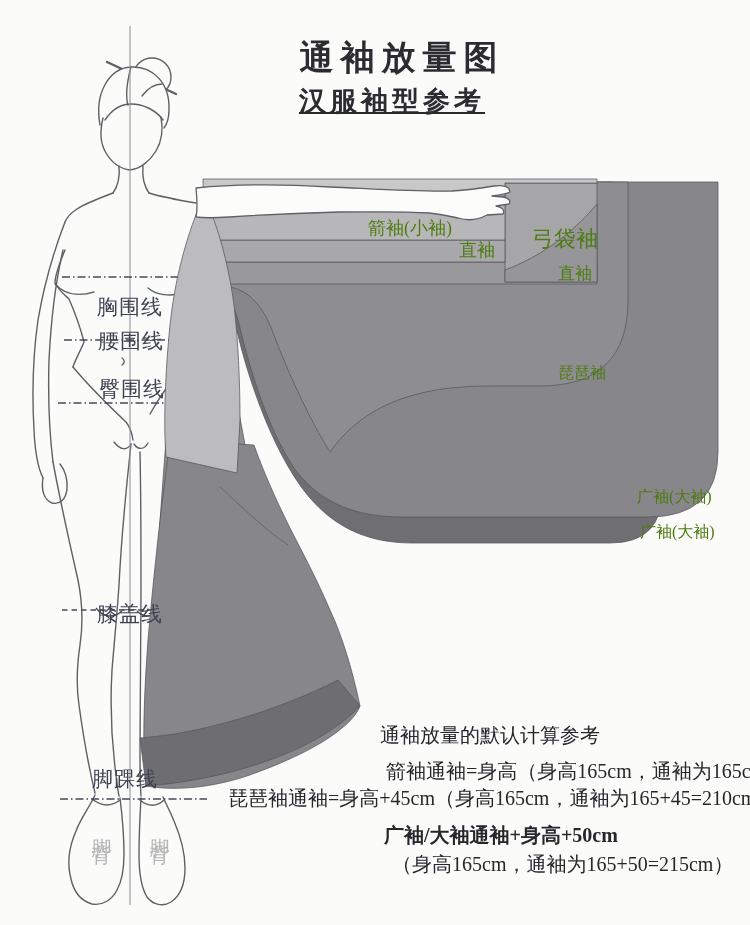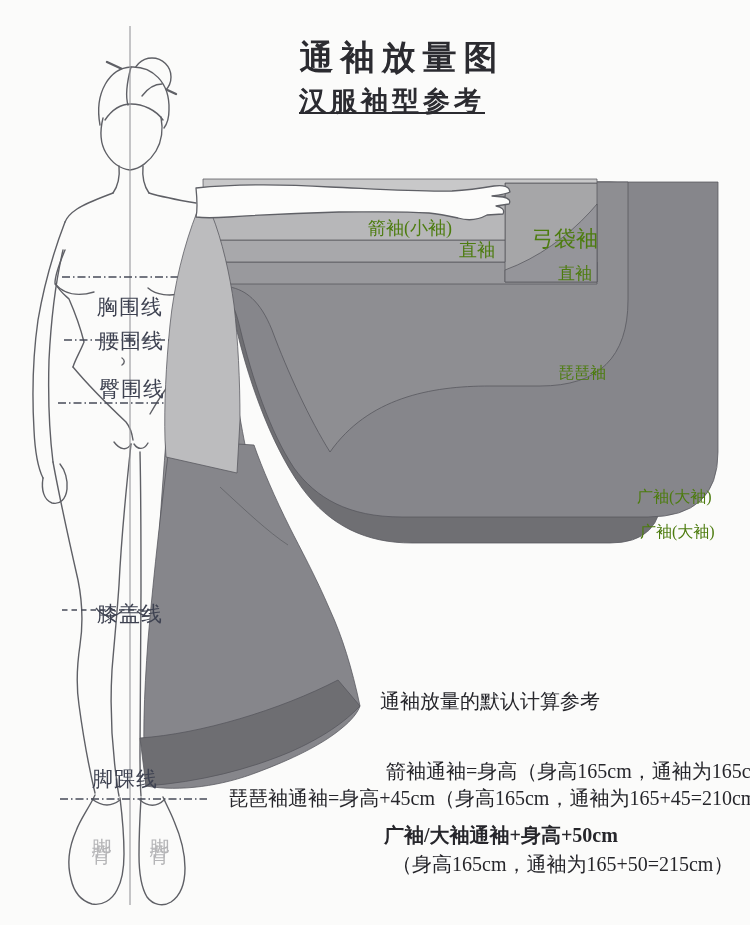--- a/index.html
+++ b/index.html
@@ -147,19 +147,19 @@
   <div class="txt sleeve-label small" style="left:640px;top:523px;">广袖(大袖)</div>
 
   <div class="txt body-label" style="left:97px;top:247px;margin-top:48px;">胸围线</div>
   <div class="txt body-label" style="left:98px;top:329px;">腰围线</div>
   <div class="txt body-label" style="left:99px;top:377px;">臀围线</div>
   <div class="txt body-label" style="left:97px;top:602px;">膝盖线</div>
   <div class="txt body-label" style="left:92px;top:767px;">脚踝线</div>
   <div class="txt instep" style="left:90px;top:822px;">脚背</div>
   <div class="txt instep" style="left:148px;top:822px;">脚背</div>
 
-  <div class="txt notes" style="left:380px;top:690px;">通袖放量的默认计算参考</div>
+  <div class="txt notes" style="left:380px;top:724px;">通袖放量的默认计算参考</div>
   <div class="txt notes right" style="left:386px;top:760px;width:344px;">箭袖通袖=身高（身高165cm，通袖为165cm）</div>
   <div class="txt notes right" style="left:228px;top:787px;width:500px;">琵琶袖通袖=身高+45cm（身高165cm，通袖为165+45=210cm）</div>
   <div class="txt notes" style="left:384px;top:824px;font-weight:bold;">广袖/大袖通袖+身高+50cm</div>
   <div class="txt notes" style="left:384px;top:853px;margin-left:8px;">（身高165cm，通袖为165+50=215cm）</div>
 
 </div>
 
 </body></html>

